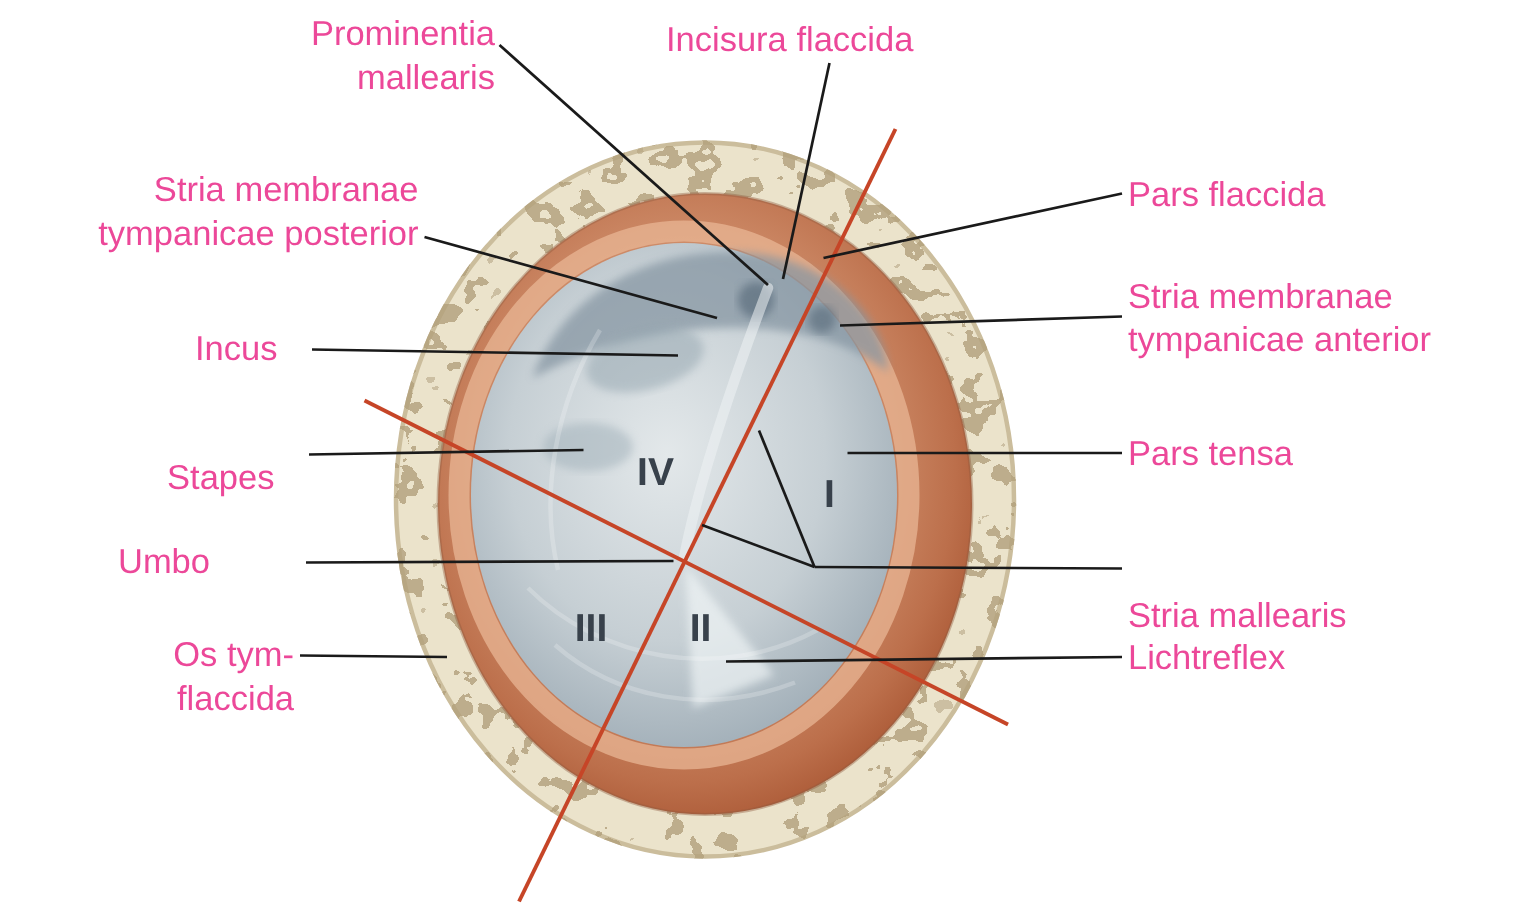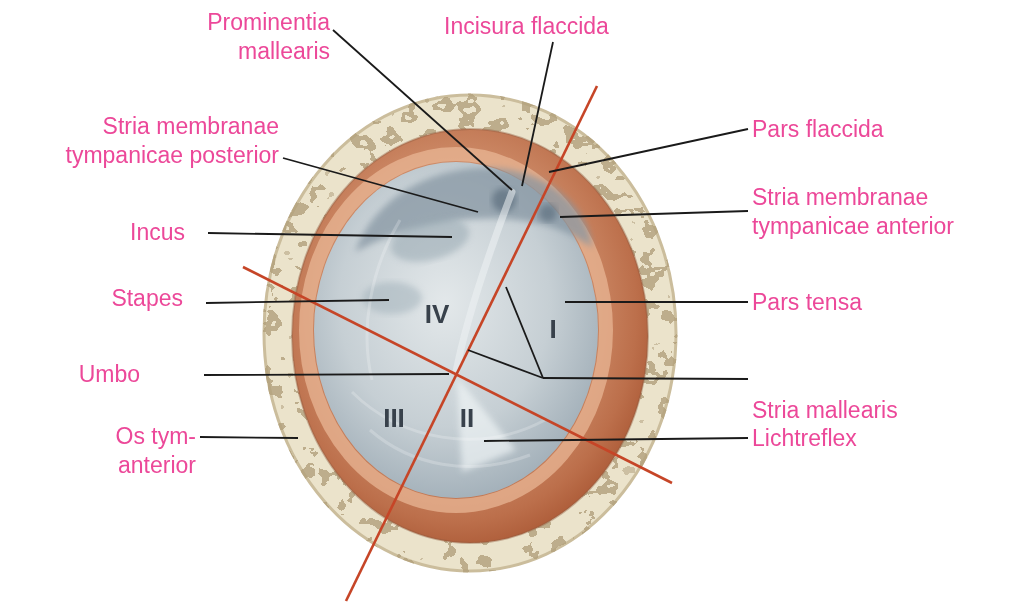--- a/index.html
+++ b/index.html
@@ -114,26 +114,26 @@
   </svg>
 
   <div class="lbl r" style="right:694px; top:8px;">Prominentia
 mallearis</div>
 
   <div class="lbl r" style="right:745px; top:112px;">Stria membranae
 tympanicae posterior</div>
 
   <div class="lbl r" style="right:839px; top:218px;">Incus</div>
 
-  <div class="lbl r" style="right:841px; top:284px;margin-left:27px;">Stapes</div>
+  <div class="lbl r" style="right:841px; top:304px;margin-left:27px;">Stapes</div>
 
   <div class="lbl r" style="right:884px; top:360px;">Umbo</div>
 
   <div class="lbl r" style="right:828px; top:422px;">Os tym-
-anterior</div>
+flaccida</div>
 
   <div class="lbl" style="left:444px; top:12px;">Incisura flaccida</div>
 
   <div class="lbl" style="left:752px; top:115px;">Pars flaccida</div>
 
   <div class="lbl" style="left:752px; top:183px;">Stria membranae
 tympanicae anterior</div>
 
   <div class="lbl" style="left:752px; top:288px;">Pars tensa</div>
 

